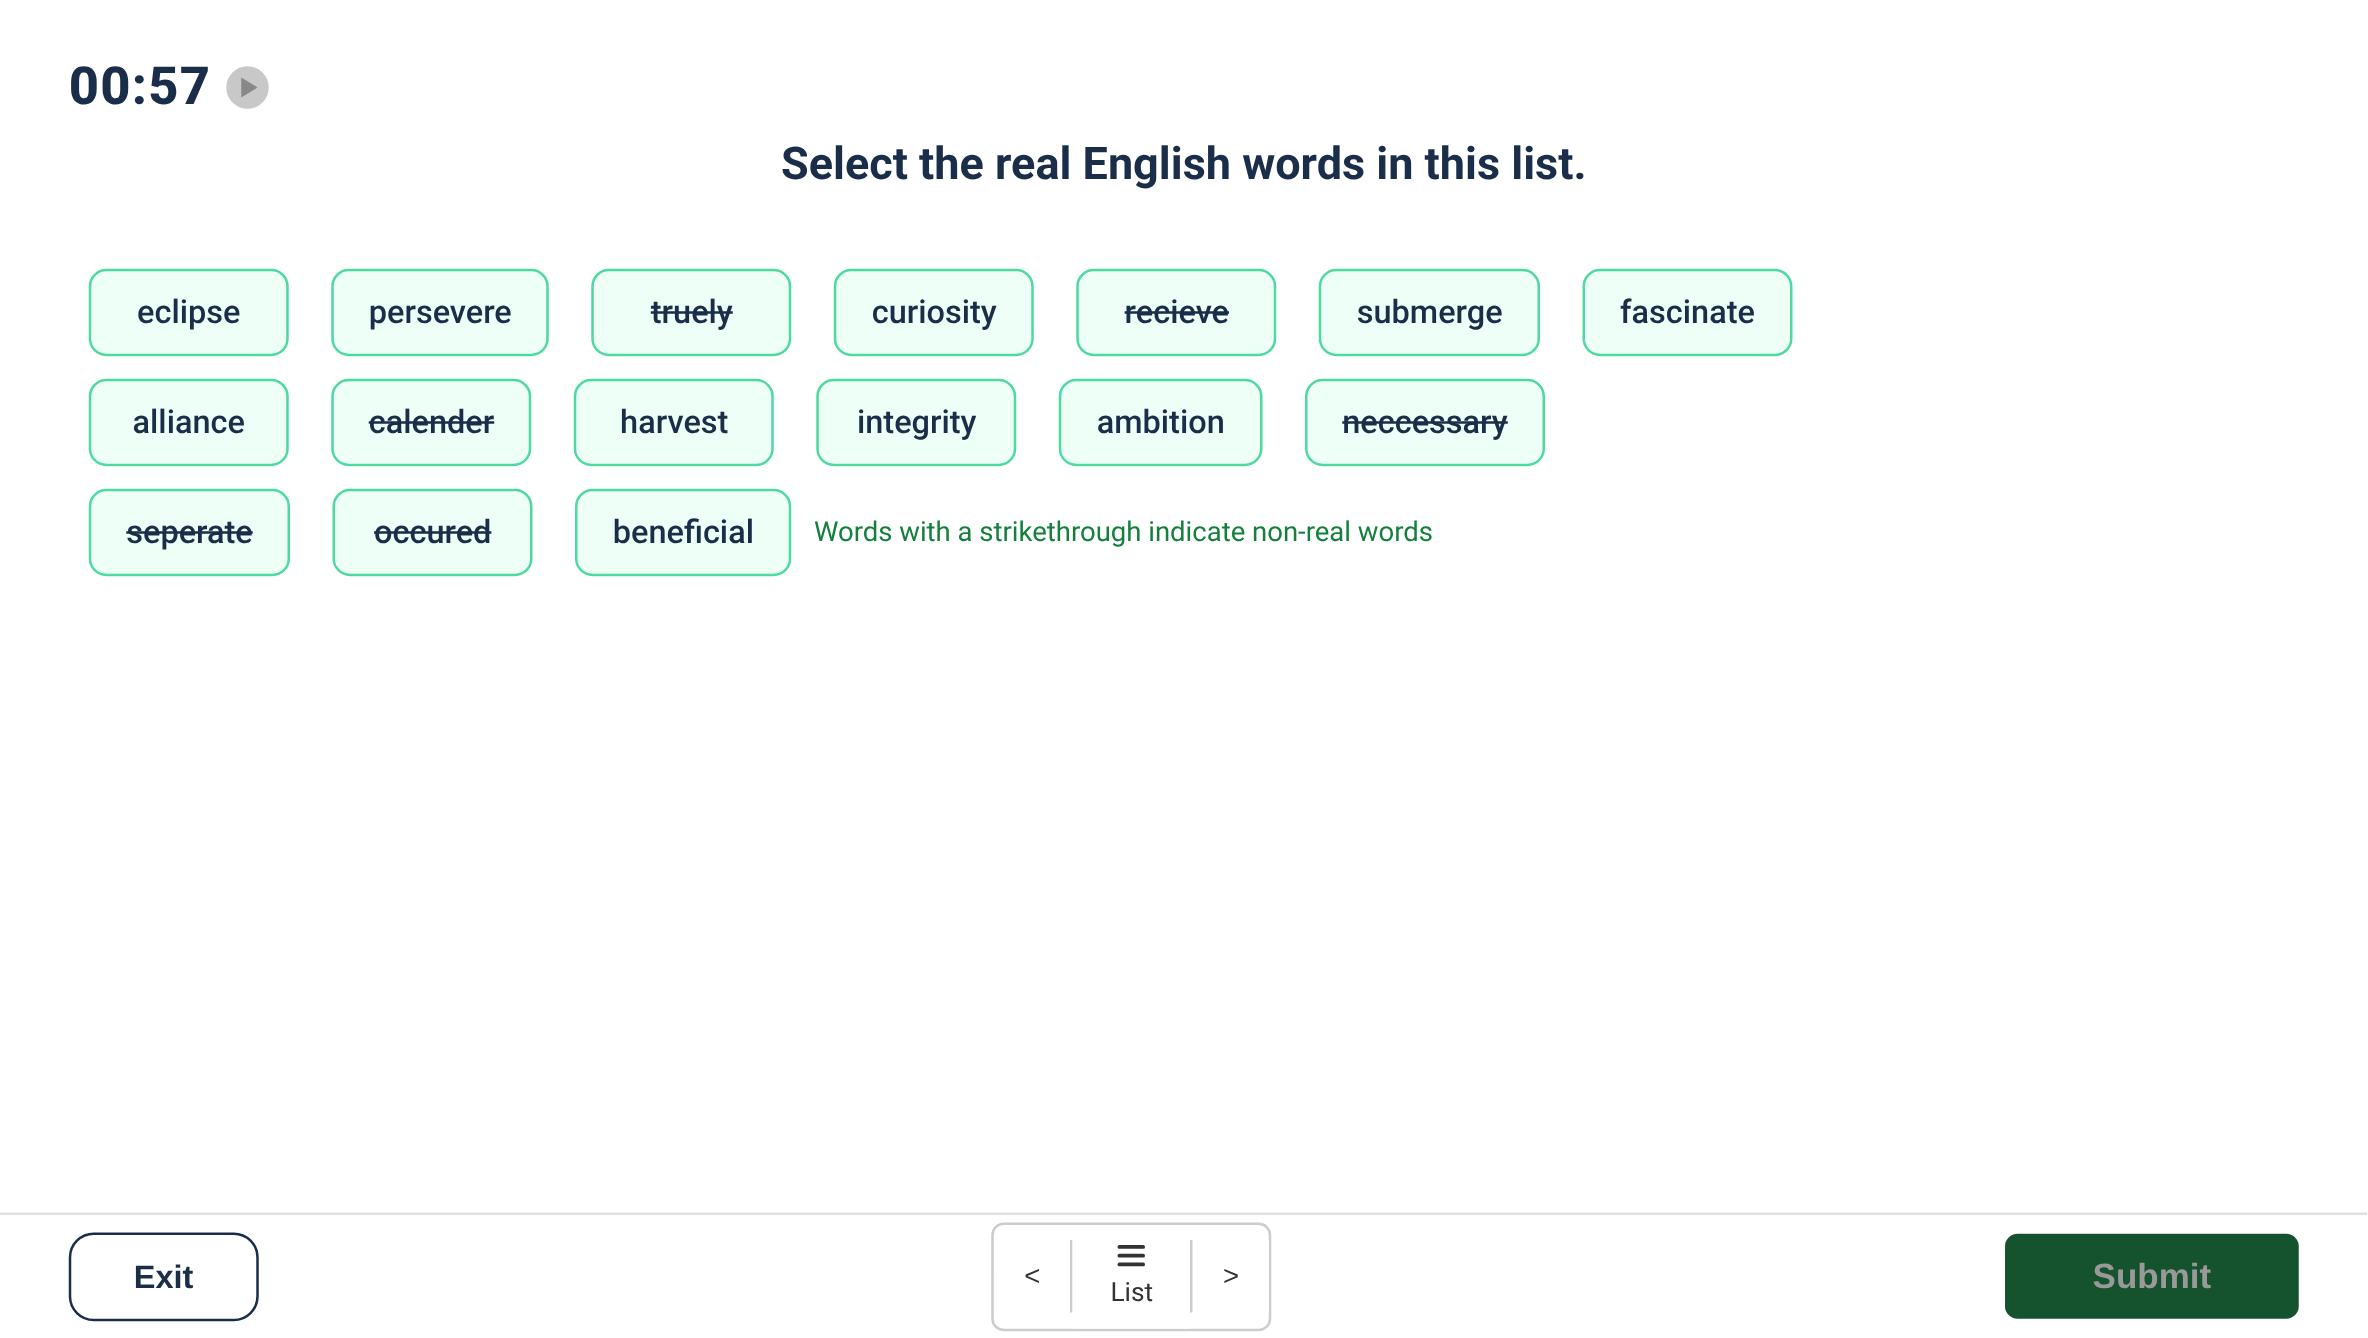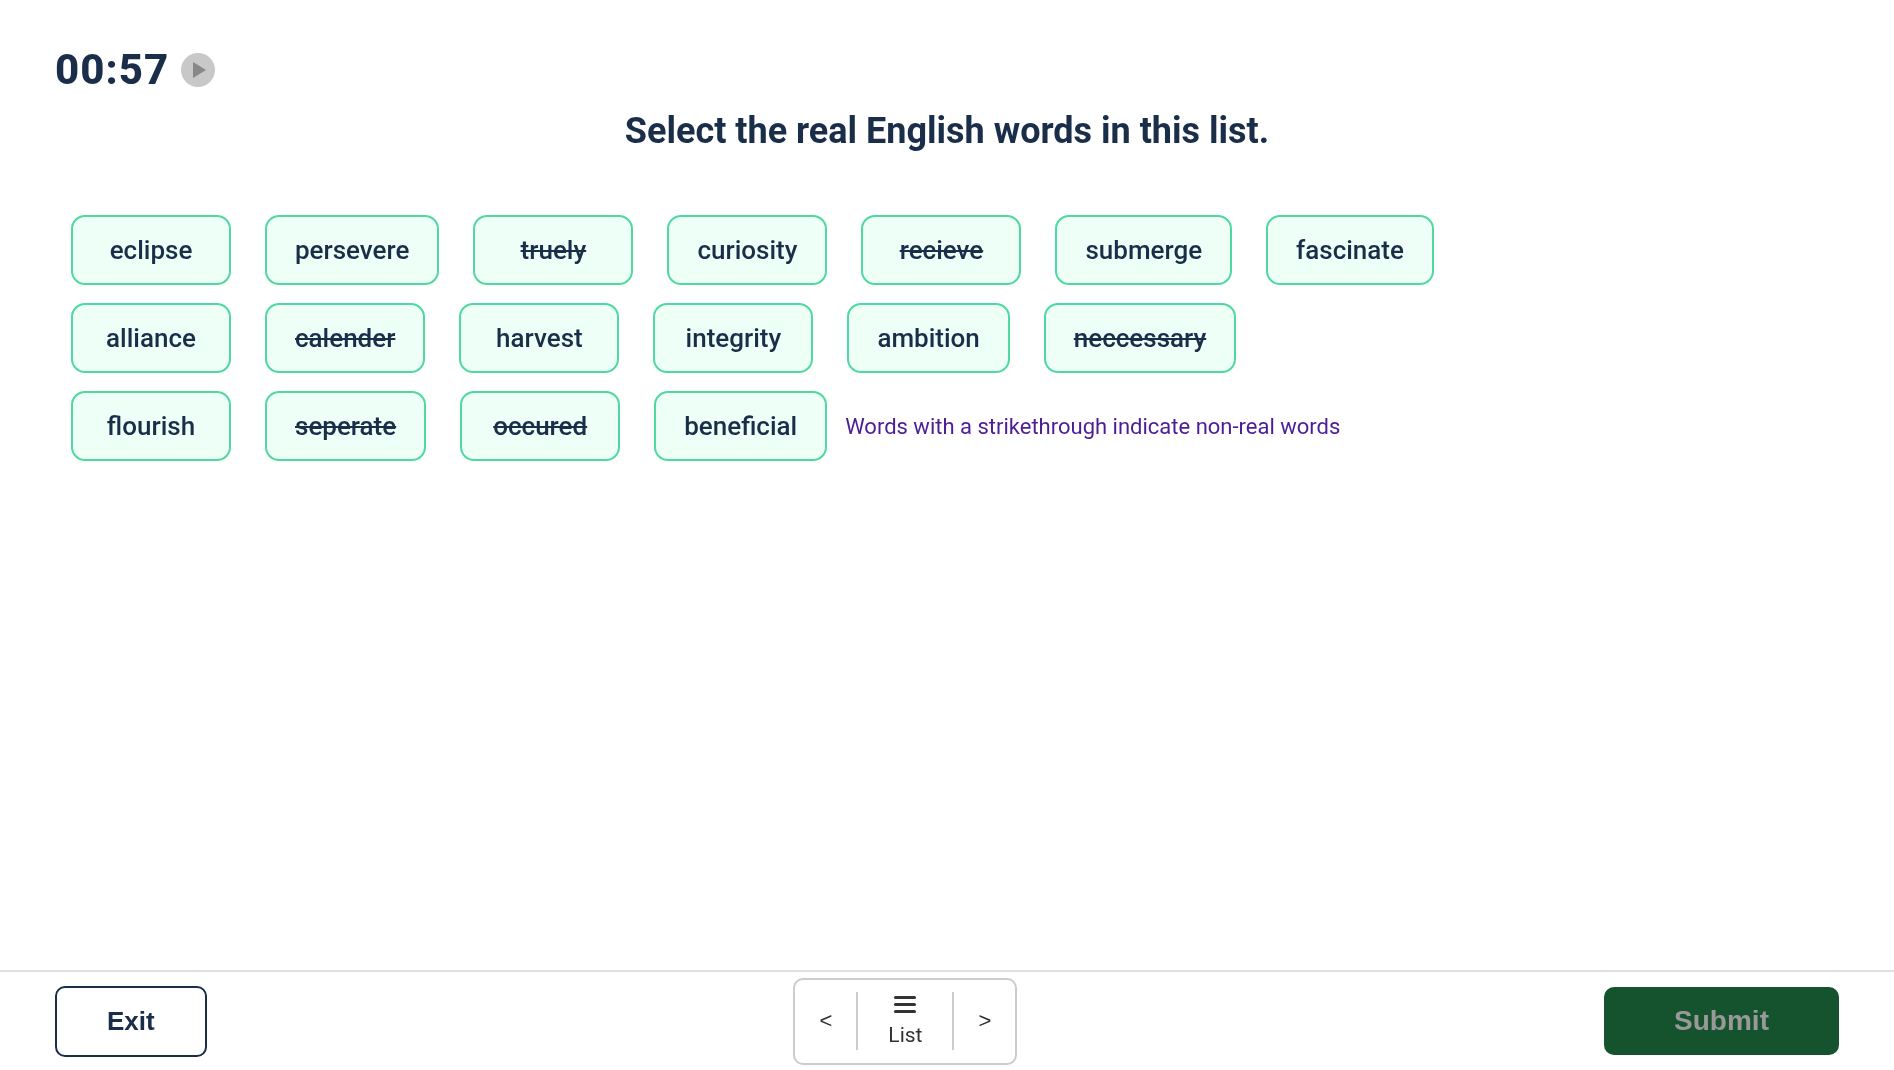--- a/index.html
+++ b/index.html
@@ -101,41 +101,41 @@
     }
 
     .word-chip.strikethrough {
       text-decoration: line-through;
       text-decoration-color: #1a2e4a;
       text-decoration-thickness: 2px;
     }
 
     .hint-text {
       font-size: 22px;
-      color: #4c1d95;
+      color: #15803d;
       padding: 18px 0;
       white-space: nowrap;
     }
 
     .bottom-bar {
       position: absolute;
       bottom: 0;
       left: 0;
       right: 0;
       height: 100px;
       border-top: 2px solid #e0e0e0;
       display: flex;
       align-items: center;
       justify-content: space-between;
       padding: 0 55px;
     }
 
     .exit-btn {
       border: 2.5px solid #1a2e4a;
-      border-radius: 10px;
+      border-radius: 20px;
       background: #fff;
       color: #1a2e4a;
       font-size: 26px;
       font-weight: 700;
       padding: 18px 50px;
       cursor: pointer;
     }
 
     .nav-area {
       display: flex;
@@ -222,21 +222,20 @@
     </div>
     <div class="word-row">
       <div class="word-chip">alliance</div>
       <div class="word-chip strikethrough">calender</div>
       <div class="word-chip">harvest</div>
       <div class="word-chip">integrity</div>
       <div class="word-chip">ambition</div>
       <div class="word-chip strikethrough">neccessary</div>
     </div>
     <div class="word-row">
-      <div class="word-chip">flourish</div>
       <div class="word-chip strikethrough">seperate</div>
       <div class="word-chip strikethrough">occured</div>
       <div class="word-chip">beneficial</div>
       <div class="hint-text">Words with a strikethrough indicate non-real words</div>
     </div>
   </div>
 
 <div class="bottom-bar">
   <button class="exit-btn">Exit</button>
 

